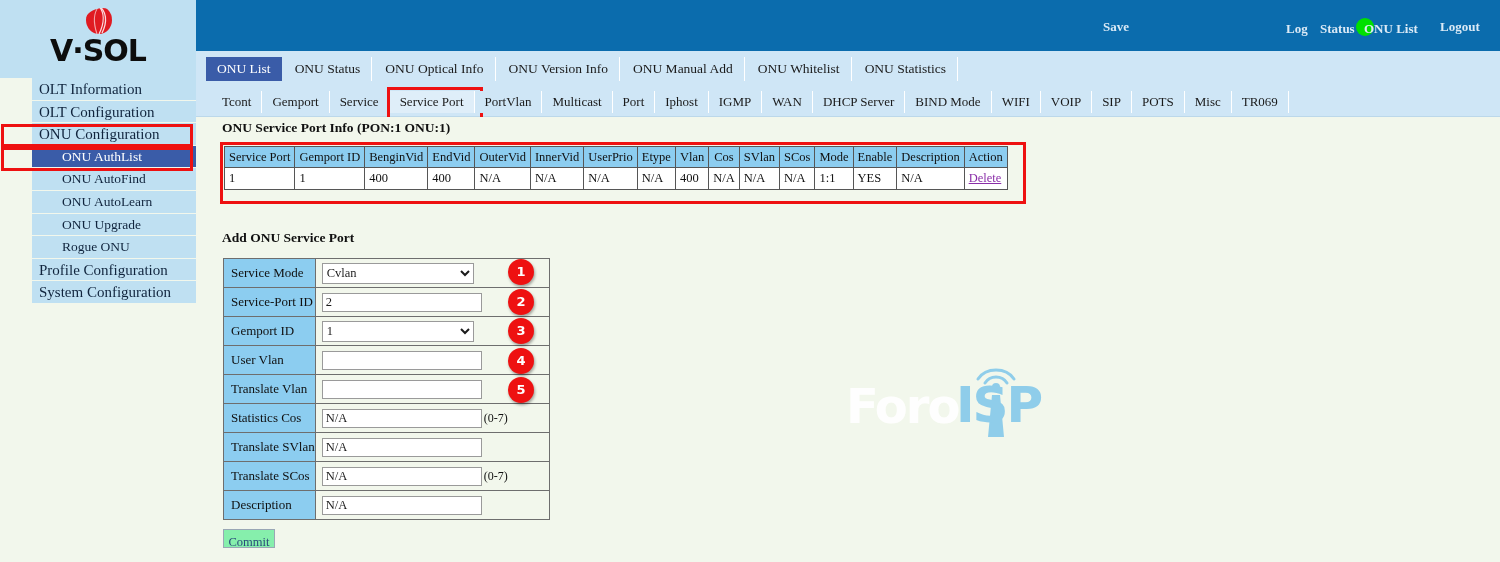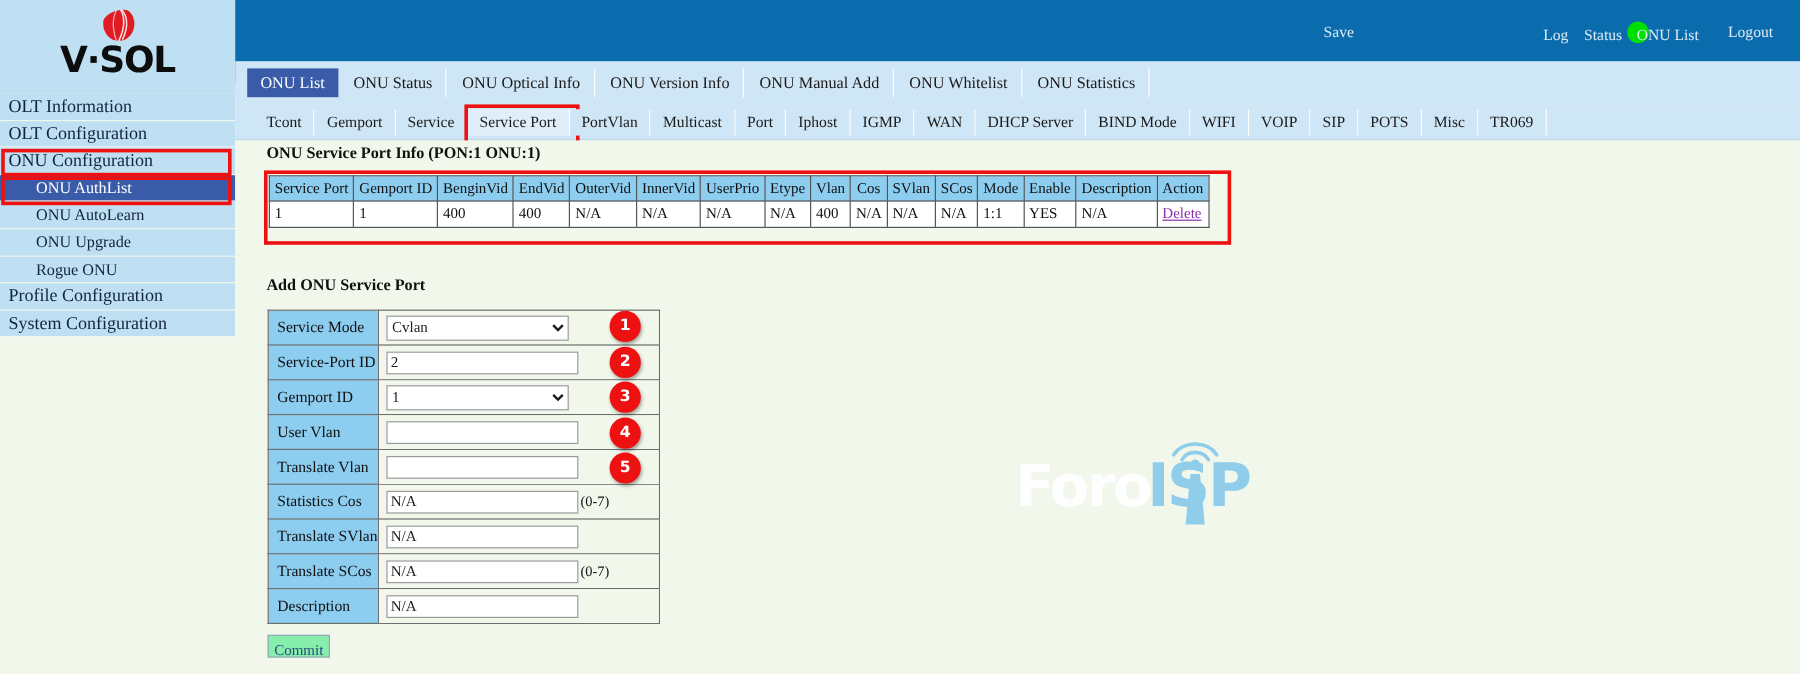--- a/index.html
+++ b/index.html
@@ -39,20 +39,21 @@
   }
   .nav-item {
     height: 22.6px;
     line-height: 22.6px;
     background: #bfe0f2;
     color: #10243d;
     font-size: 15px;
     padding-left: 7px;
     border-bottom: 1px solid #f2f7ec;
     white-space: nowrap;
+    margin-left: 32px;
   }
   .nav-item.sub {
     padding-left: 30px;
     font-size: 13.5px;
   }
   .nav-item.active {
     background: #3a5ca8;
     color: #ffffff;
   }
   
@@ -67,20 +68,21 @@
     width: 192px; height: 24px;
     border: 3px solid #ee1111;
     pointer-events: none;
   }
 
   
   #topbar {
     position: absolute; left: 196px; top: 0;
     width: 1304px; height: 69px;
     background: #0b6cad;
+    font-weight: bold;
   }
   .top-link {
     position: absolute;
     color: #dbeaf6;
     font-size: 13px;
     font-family: "Liberation Serif", serif;
     white-space: nowrap;
   }
   #top-save   { left: 907px; top: 19px; }
   #top-log    { left: 1090px; top: 21px; }
@@ -331,20 +333,21 @@
         <path d="M2 14 C6 6 20 2 28 8 L28 2 L2 2 Z" fill="#bfe0f2"></path>
       </svg>
       <div id="logo-text">V·SOL</div>
     </div>
 
     <div id="nav-list">
         <div class="nav-item"><span>OLT Information</span></div>
         <div class="nav-item"><span>OLT Configuration</span></div>
         <div class="nav-item"><span>ONU Configuration</span></div>
         <div class="nav-item sub active"><span>ONU AuthList</span></div>
+        <div class="nav-item sub"><span>ONU AutoFind</span></div>
         <div class="nav-item sub"><span>ONU AutoLearn</span></div>
         <div class="nav-item sub"><span>ONU Upgrade</span></div>
         <div class="nav-item sub"><span>Rogue ONU</span></div>
         <div class="nav-item"><span>Profile Configuration</span></div>
         <div class="nav-item"><span>System Configuration</span></div>
       </div>
 
     <div id="ring-onu-config"></div>
     <div id="ring-onu-auth"></div>
   </div>

